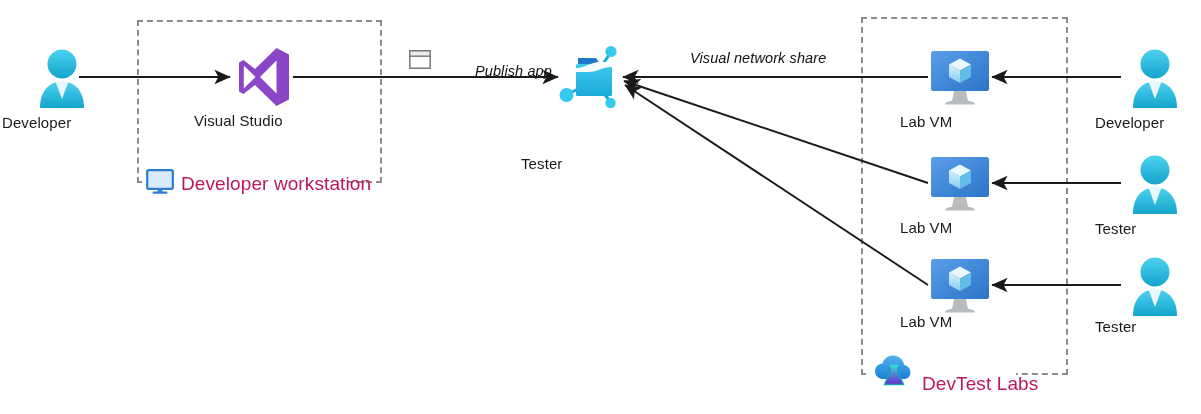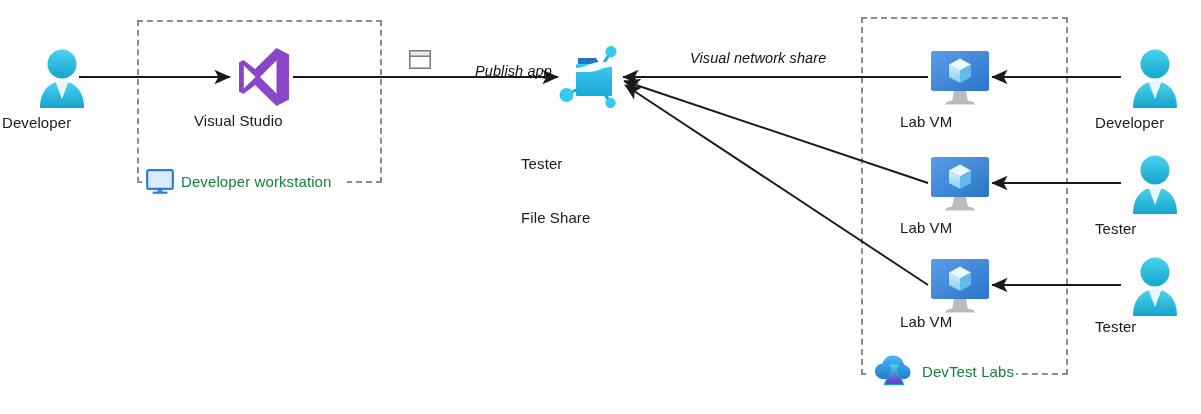--- a/index.html
+++ b/index.html
@@ -41,22 +41,22 @@
   .edge-label {
     position: absolute;
     font-size: 14.5px;
     font-style: italic;
     color: #111111;
     white-space: nowrap;
     letter-spacing: 0.1px;
   }
   .boundary-label {
     position: absolute;
-    font-size: 15px;
-    color: #15803d;
+    font-size: 19px;
+    color: #be185d;
     white-space: nowrap;
     letter-spacing: 0.1px;
   }
   .boundary-box {
     position: absolute;
     border: 2px dashed #8c8c8c;
     box-sizing: border-box;
     background: transparent;
   }
   
@@ -154,21 +154,20 @@
       <rect x="20" y="20" width="36" height="32" rx="1.5" fill="url(#fsg)"></rect>
       <path d="M20,24 C30,24 34,18 44,18 L56,18 L56,23 C46,23 42,28 32,28 L20,28 Z" fill="#ffffff" opacity="0.95"></path>
 
       <circle cx="10.5" cy="51" r="7" fill="#35c9f0"></circle>
       <circle cx="54.5" cy="59" r="5.2" fill="#35c9f0"></circle>
       <circle cx="55" cy="7.5" r="5.6" fill="#35c9f0"></circle>
     </svg>
   </div>
   <div class="node-label" style="left:521px; top:119px; width:140px;">
     <div>Tester</div>
-    <div>File Share</div>
   </div>
 
   <div class="edge-label" style="left:690px; top:50px;">Visual network share</div>
 
   <div class="node" style="left:928px; top:50px; width:64px; height:56px;">
     <svg width="64" height="56" viewBox="0 0 64 56">
       <defs>
         <linearGradient id="vmg1" x1="0" y1="0" x2="1" y2="1">
           <stop offset="0" stop-color="#5b9ee8"></stop>
           <stop offset="1" stop-color="#2b74c8"></stop>
@@ -259,15 +258,15 @@
         <linearGradient id="dtf" x1="0" y1="0" x2="0" y2="1">
           <stop offset="0" stop-color="#3fd0e0"></stop>
           <stop offset="1" stop-color="#6a2bc8"></stop>
         </linearGradient>
       </defs>
       <path d="M10,25 C4.6,25 1,21.6 1,17.2 C1,13 4.3,9.6 8.5,9.5 C9.8,4.9 14,1.6 19,1.6 C24.6,1.6 29.3,5.7 30.2,11 C33.8,11.6 36.5,14.7 36.5,18.4 C36.5,22.1 33.5,25 29.8,25 Z" fill="url(#dtc)"></path>
       <path d="M16.2,12 L23.8,12 L23.8,17.5 L29.5,30.5 L10.5,30.5 L16.2,17.5 Z" fill="url(#dtf)" stroke="#1aa0b8" stroke-width="1.4"></path>
       <rect x="15.4" y="10.6" width="9.2" height="2.6" rx="1" fill="#3fd0e0"></rect>
     </svg>
   </div>
-  <div class="boundary-label" style="left:922px; top:363px;">DevTest Labs</div>
+  <div class="boundary-label" style="left:922px; top:373px;">DevTest Labs</div>
 
 </div>
 
 </body></html>

